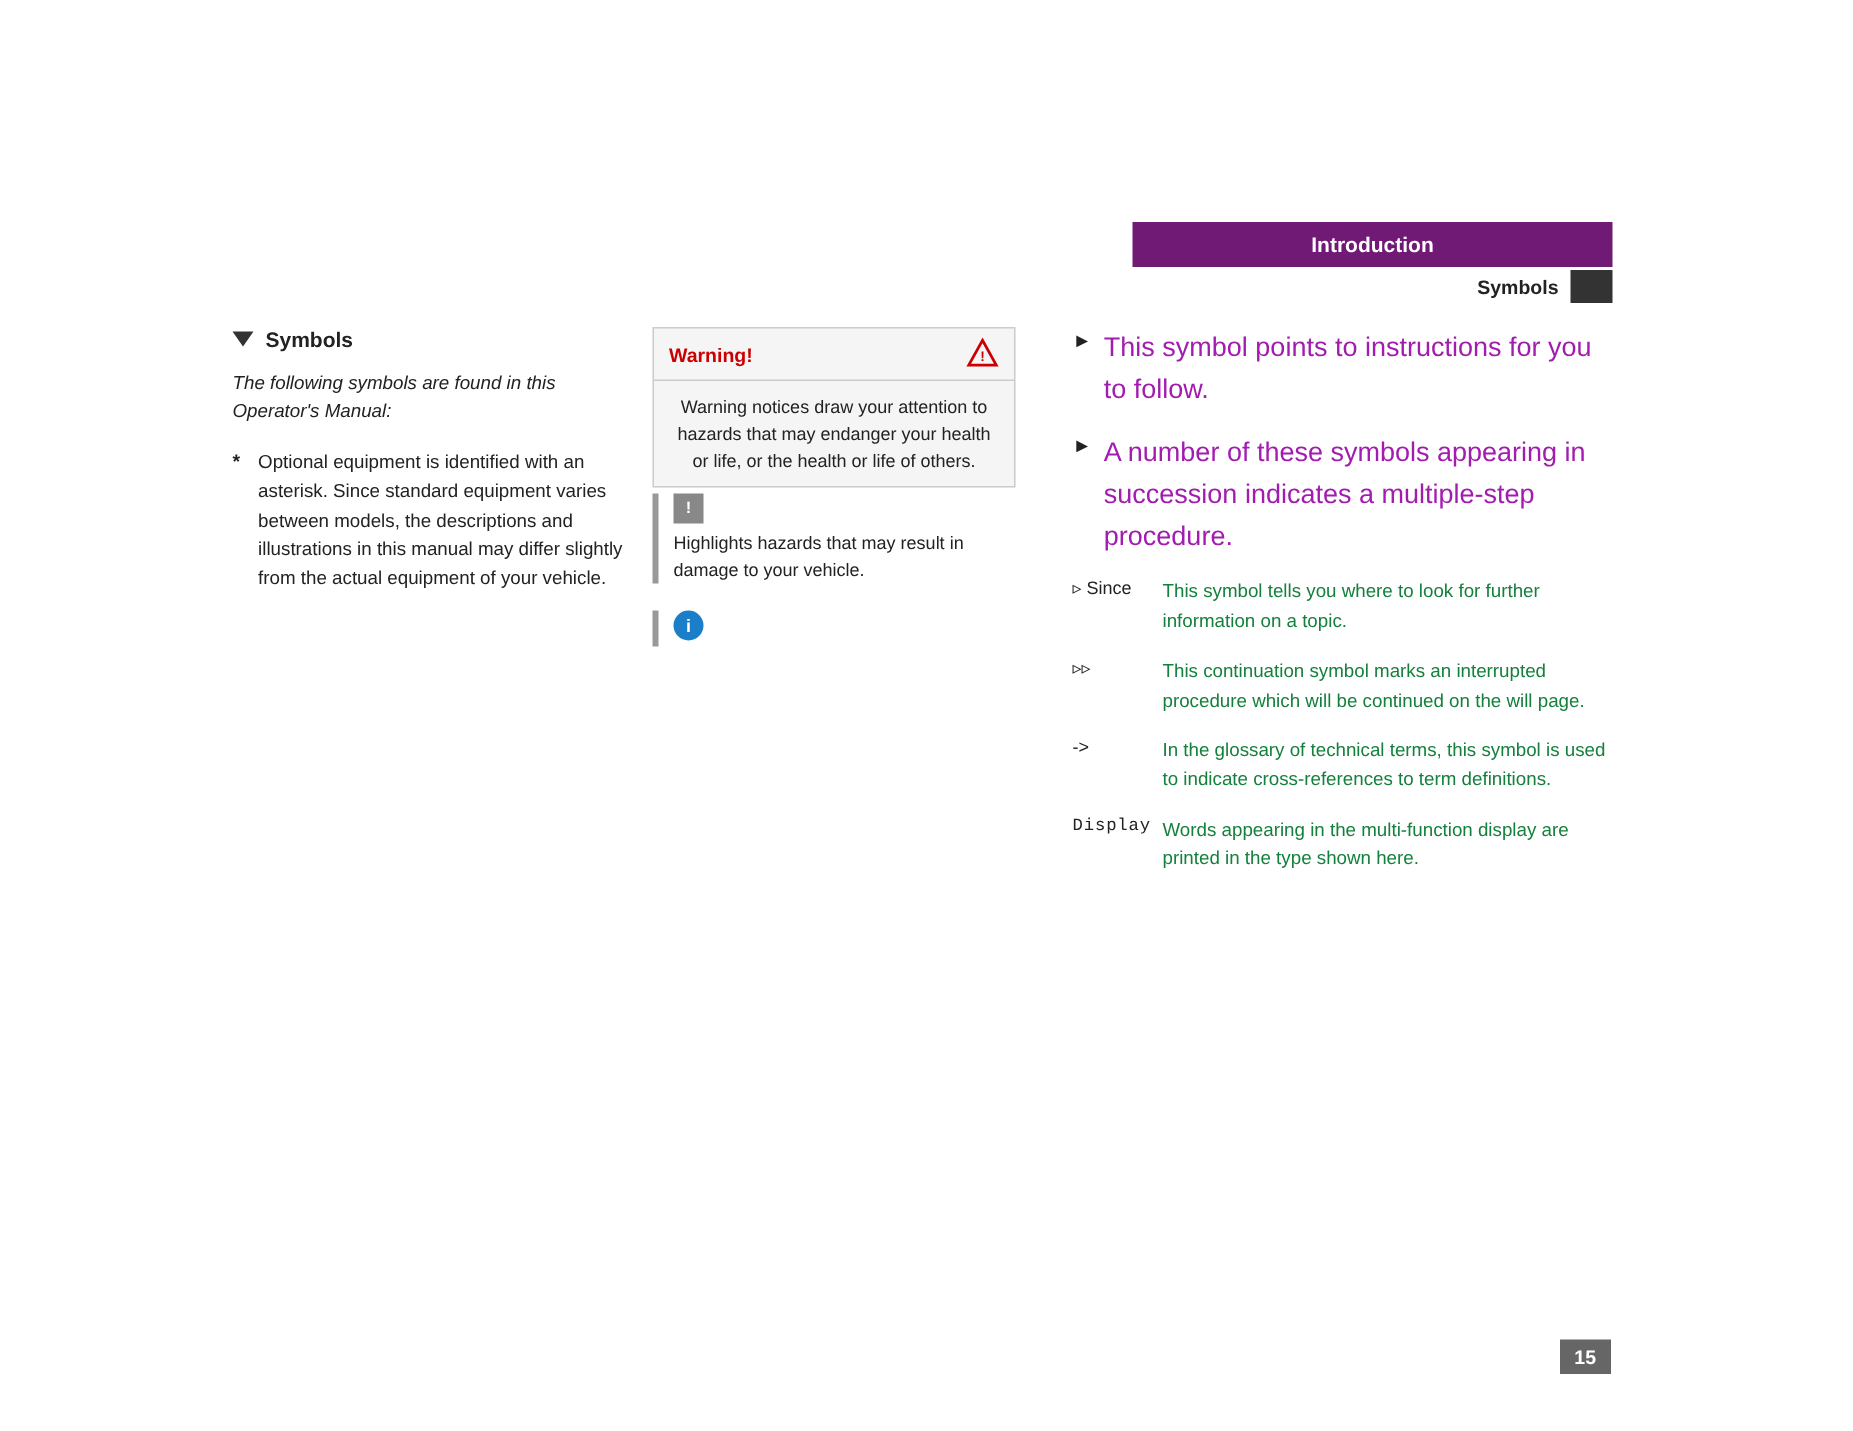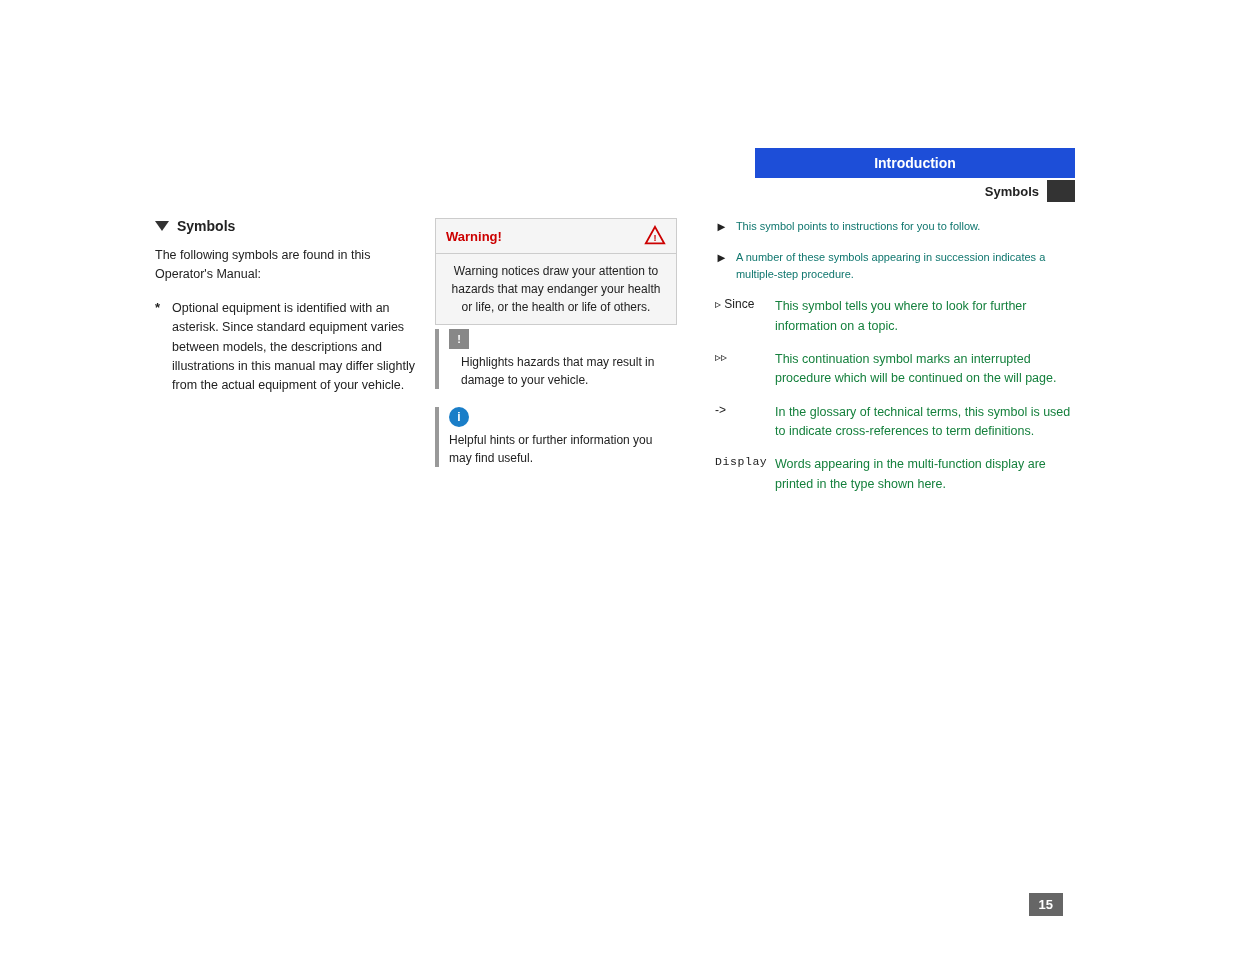--- a/index.html
+++ b/index.html
@@ -22,21 +22,21 @@
 
     
     .header-bar {
       position: absolute;
       top: 148px;
       right: 160px;
       width: 320px;
     }
 
     .header-introduction {
-      background: #1d4ed8;
+      background: #701a75;
       color: #fff;
       font-size: 14px;
       font-weight: bold;
       text-align: center;
       padding: 7px 12px;
       width: 100%;
     }
 
     .header-symbols {
       display: flex;
@@ -97,20 +97,21 @@
       font-size: 14px;
       font-weight: bold;
       color: #222;
     }
 
     .left-intro-text {
       font-size: 12.5px;
       line-height: 1.55;
       color: #222;
       margin-bottom: 14px;
+      font-style: italic;
     }
 
     .left-asterisk-row {
       display: flex;
       gap: 12px;
     }
 
     .left-asterisk {
       font-size: 13px;
       font-weight: bold;
@@ -199,21 +200,20 @@
       color: #fff;
       font-size: 11px;
       font-weight: bold;
       flex-shrink: 0;
     }
 
     .notice-text {
       font-size: 12px;
       line-height: 1.5;
       color: #222;
-      margin-left: 12px;
     }
 
     
     .info-box {
       display: flex;
       gap: 0;
     }
 
     .info-bar {
       width: 4px;
@@ -260,23 +260,23 @@
     }
 
     .right-arrow {
       flex-shrink: 0;
       font-size: 13px;
       margin-top: 1px;
       color: #222;
     }
 
     .right-text {
-      font-size: 11px;
+      font-size: 18px;
       line-height: 1.55;
-      color: #0f766e;
+      color: #a21caf;
     }
 
     .right-ref-item {
       display: flex;
       gap: 8px;
       margin-bottom: 14px;
       align-items: flex-start;
     }
 
     .right-ref-label {
@@ -296,21 +296,21 @@
     .display-label {
       font-family: 'Courier New', Courier, monospace;
       font-size: 11.5px;
       letter-spacing: 0.05em;
     }
 
     
     .page-number-box {
       position: absolute;
       bottom: 38px;
-      right: 172px;
+      right: 161px;
       background: #666;
       color: #fff;
       font-size: 13px;
       font-weight: bold;
       padding: 4px 10px;
       min-width: 32px;
       text-align: center;
     }
   </style>
 </head>
@@ -368,21 +368,20 @@
           <div class="notice-text">Highlights hazards that may result in damage to your vehicle.</div>
         </div>
       </div>
 
       <div class="info-box">
         <div class="info-bar"></div>
         <div class="info-content">
           <div class="info-icon-circle">
             <span>i</span>
           </div>
-          <div class="info-text">Helpful hints or further information you may find useful.</div>
         </div>
       </div>
 
     </div>
 
     <div class="right-col">
 
       <div class="right-item">
         <span class="right-arrow">►</span>
         <span class="right-text">This symbol points to instructions for you to follow.</span>

